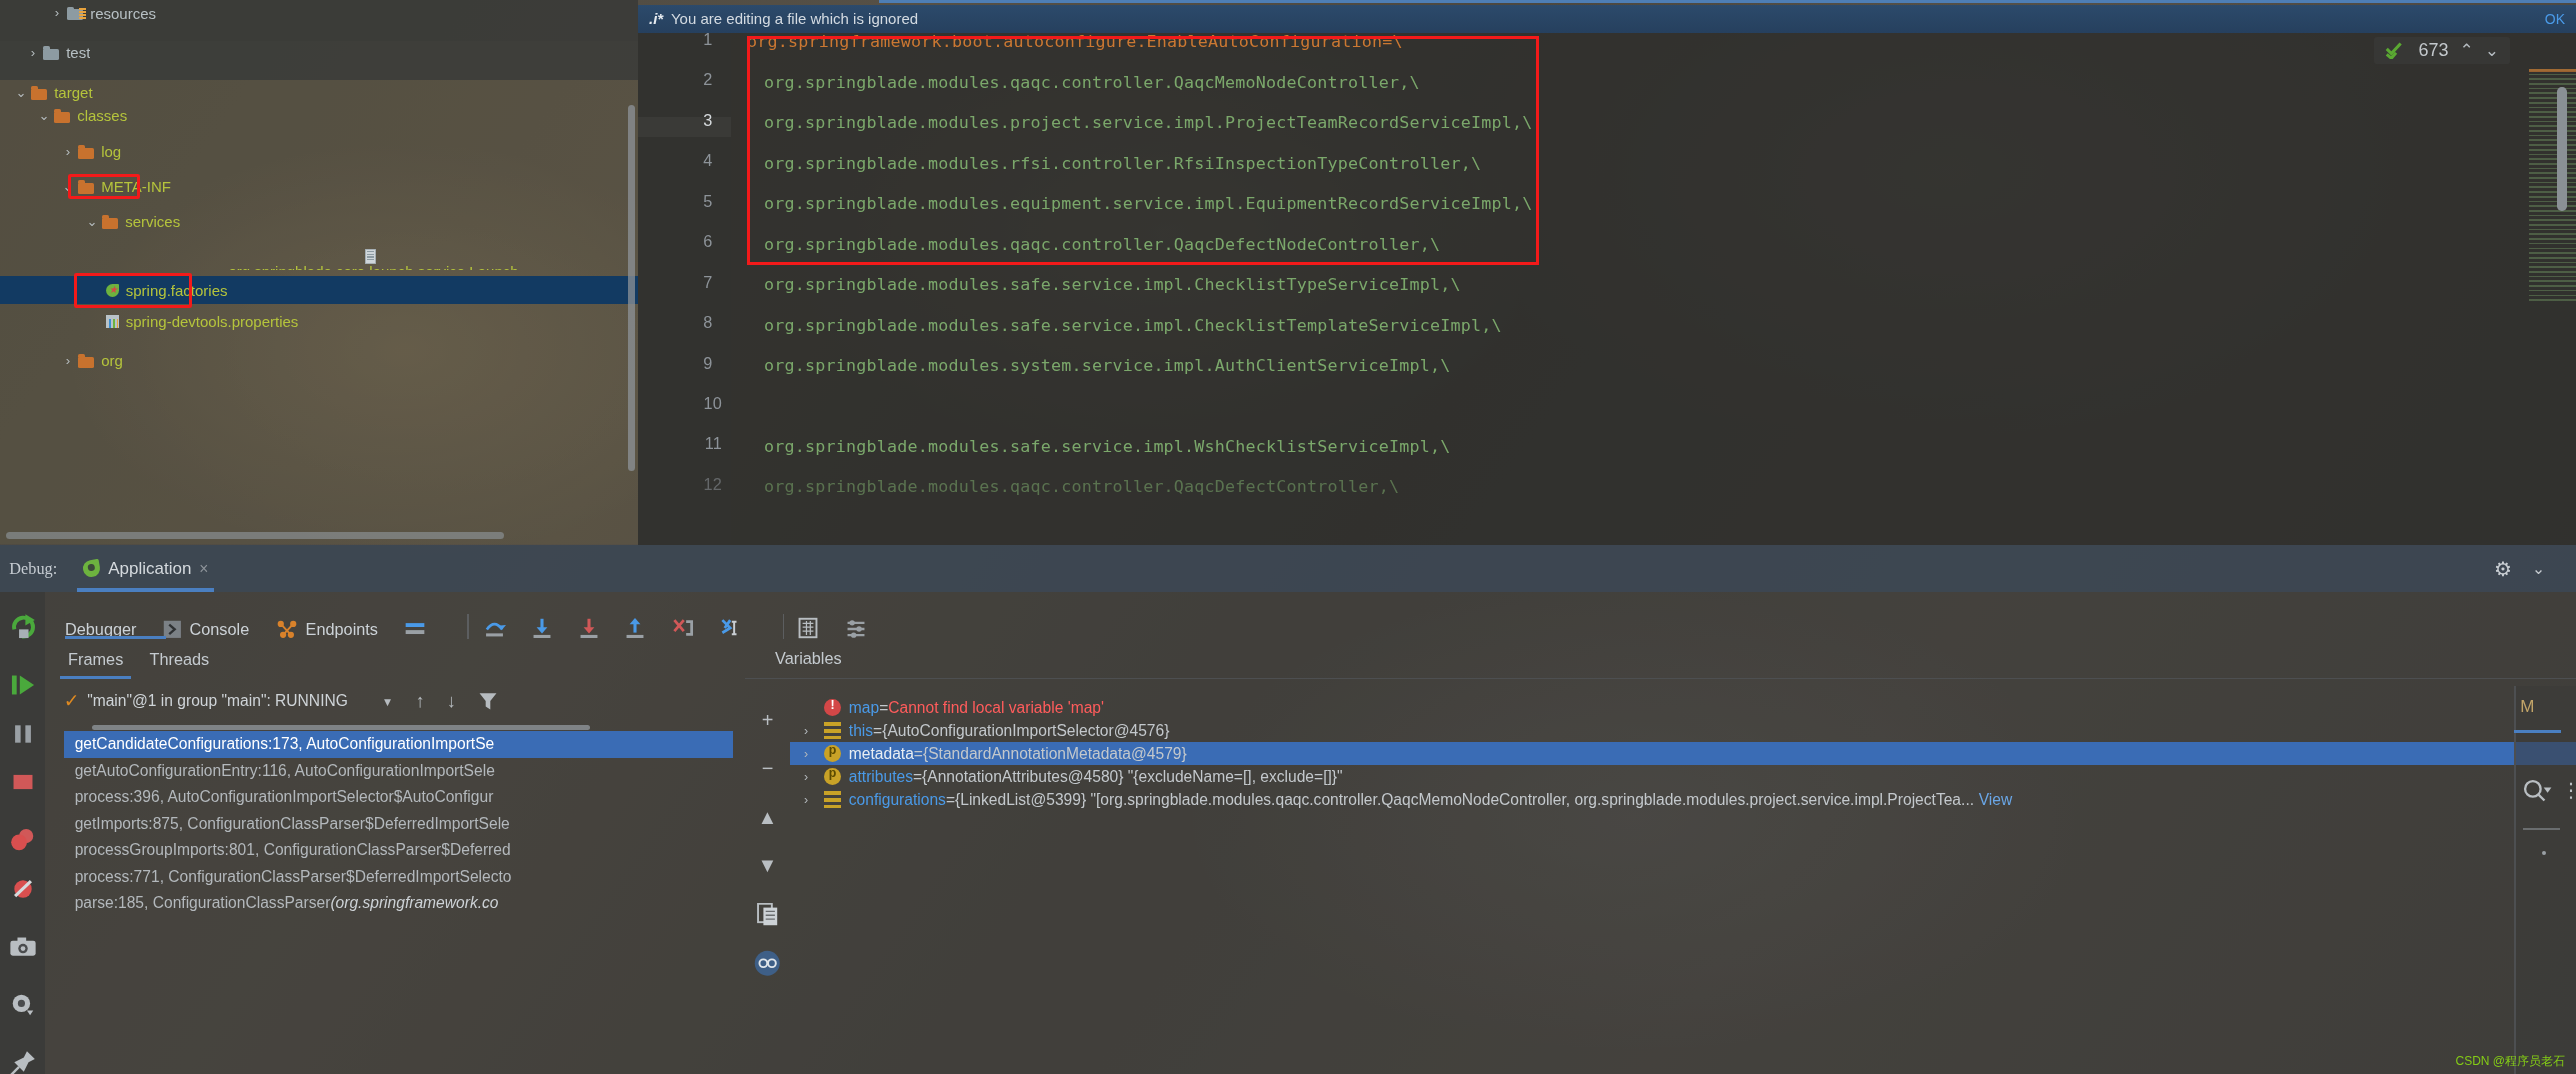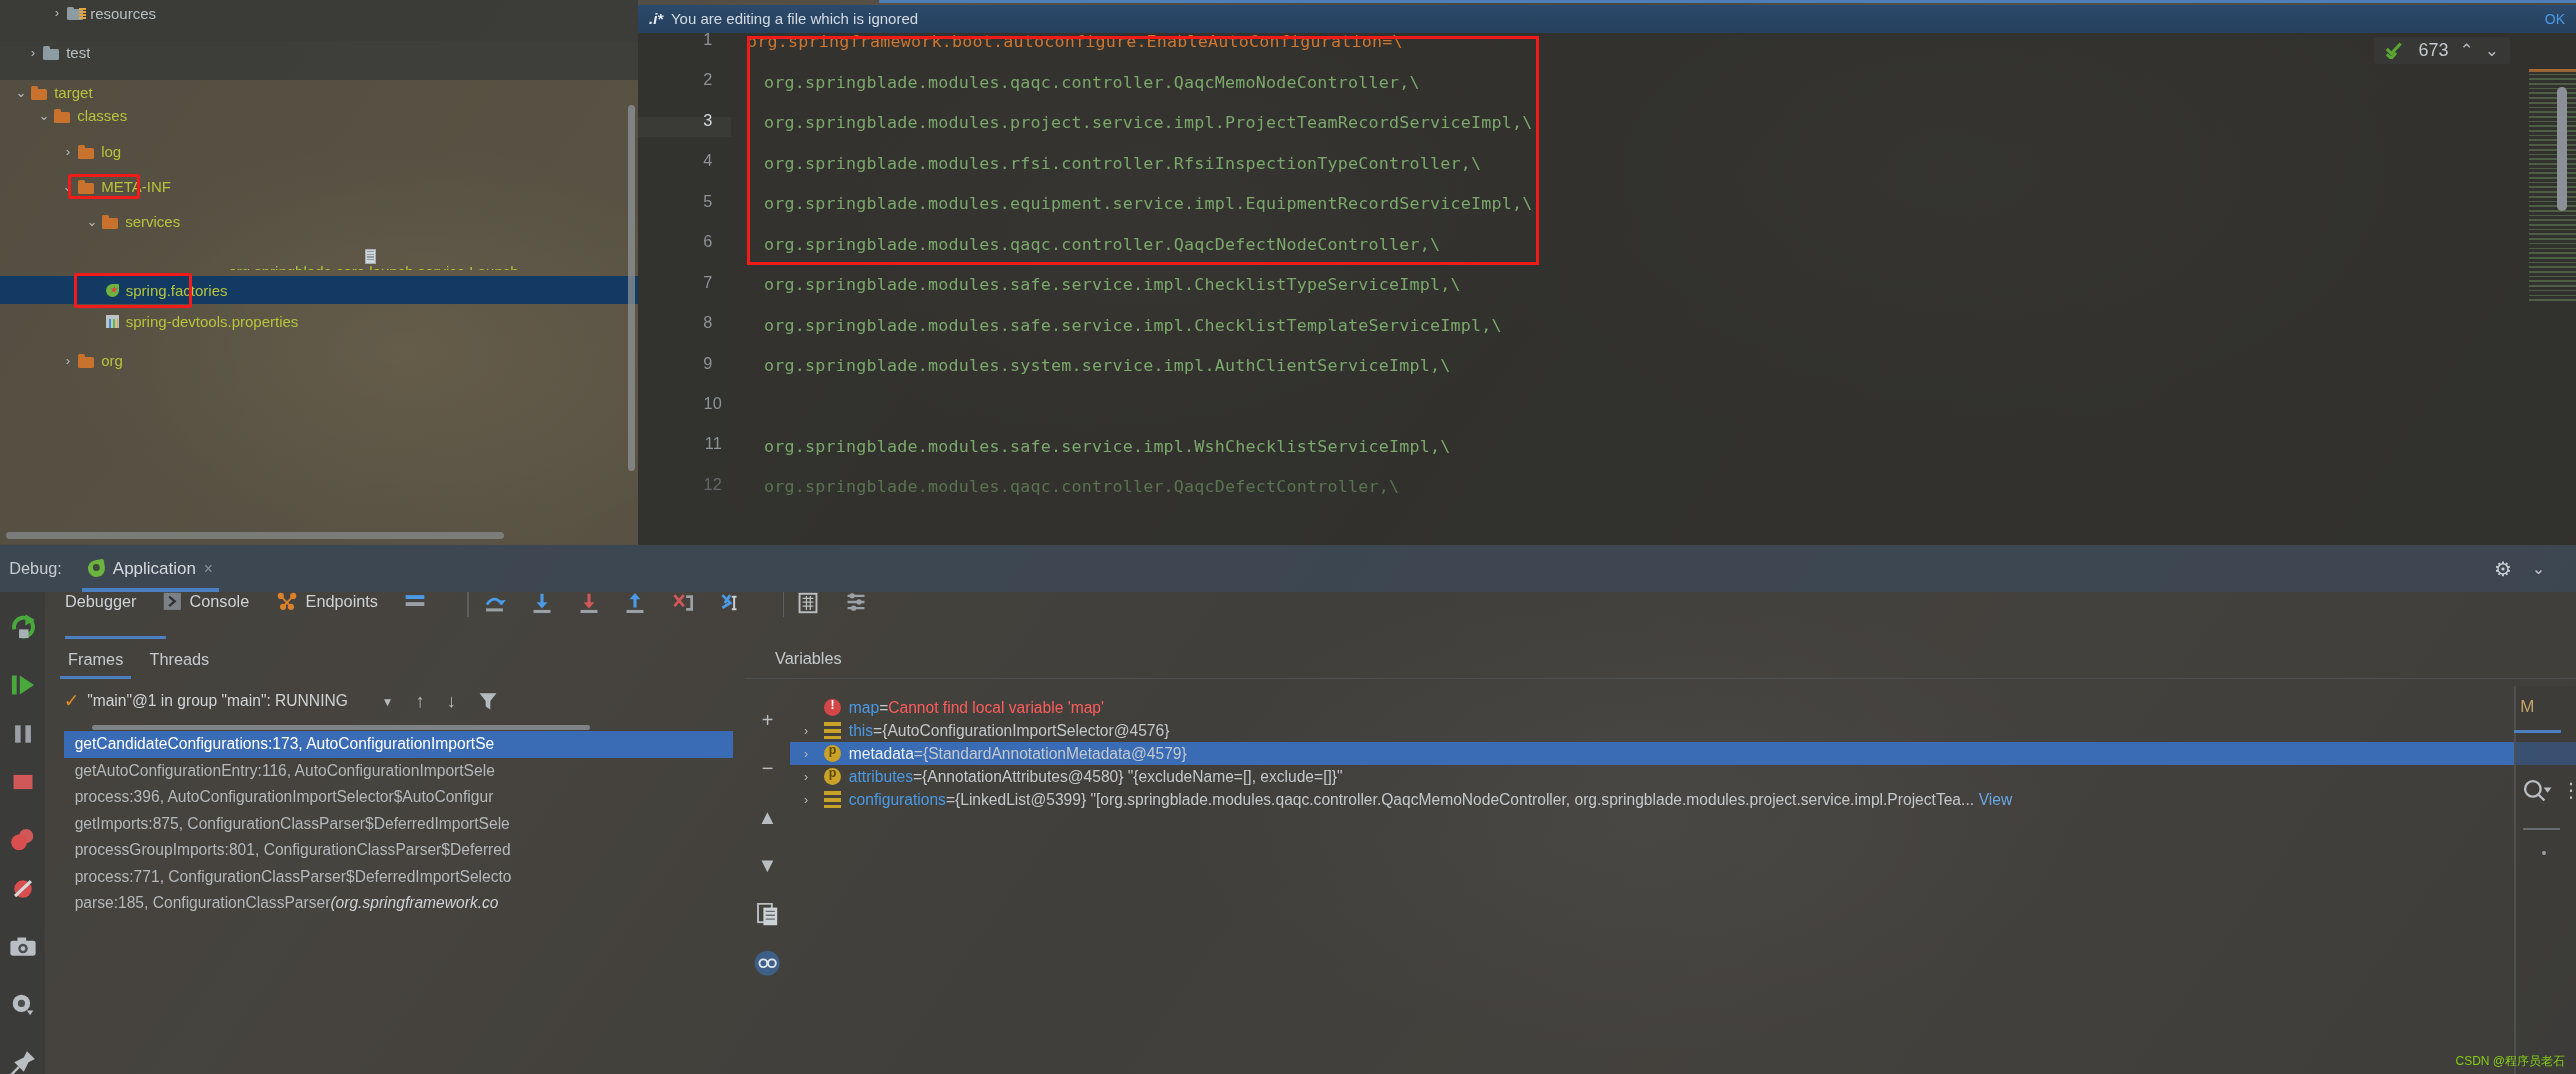--- a/index.html
+++ b/index.html
@@ -152,21 +152,21 @@
     background: repeating-linear-gradient(rgba(123,168,107,.45) 0 1.6px, transparent 1.6px 4.7px); opacity:.85;}
   .ed-minimap:before{content:"";position:absolute;left:0;top:0;width:100%;height:3.1px;background:rgba(204,120,50,.8);}
 
   
   #debug { position:absolute; left:0; top:545px; width:2576px; height:530px; }
   .dbg-header {
     position:absolute; left:0; top:0; width:2576px; height:47px;
     background: rgba(60,70,82,0.92);
     display:flex; align-items:center;
   }
-  .dbg-header .dh-label { margin-left:9.3px; color:#c6ccd2; font-size:16.3px; }
+  .dbg-header .dh-label { margin-left:9.3px; color:#c6ccd2; font-size:16.3px;font-family:Liberation Serif, serif; }
   .dbg-tab {
     position:relative; margin-left:20px; display:flex; align-items:center; gap:7.8px;
     height:47px; padding: 0 6.2px;
   }
   .dbg-tab .leaf { width:17px; height:17px; background:#6db33f;
     border-radius: 50% 10% 50% 50%; transform: rotate(-10deg); position:relative;}
   .dbg-tab .leaf:after{content:"";position:absolute;left:5.4px;top:3.9px;width:7px;height:7px;
     border-radius:50%;background:#3c4a3a;}
   .dbg-tab .tabname { color:#d5dade; font-size:17px; }
   .dbg-tab .tabx { color:#8d9399; font-size:15.6px; cursor:pointer; }
@@ -183,21 +183,21 @@
   }
   .rail-ic { width:30px; height:30px; margin:9.3px 0; position:relative; cursor:pointer; }
   .rail-sep { width:26.5px; height:1.6px; background:#5a5c5e; margin:4.7px 0; }
 
   .dbg-body {
     position:absolute; left:45px; top:47px; width:2531px; height:483px;
     background: rgba(58,58,56,0.55);
   }
   .dbg-toolbar {
     position:absolute; left:0; top:0; width:2531px; height:47px;
-    display:flex; align-items:flex-start; gap:0px; padding-left:20px;
+    display:flex; align-items:flex-end; gap:0px; padding-left:20px;
   }
   .tb-item { display:flex; align-items:center; gap:7.8px; margin-right:26.5px; cursor:pointer;
     color:#ccd2d7; font-size:16.3px; }
   .tb-sep { width:1.6px; height:25px; background:#5c5e60; margin:0 14px; }
   .tb-under { position:absolute; left:20px; bottom:0; width:101px; height:3.1px; background:#4a7fc1; }
 
   .panel-split { position:absolute; left:0; top:47px; width:2531px; height:436px; }
   .left-panel { position:absolute; left:0; top:0; width:280px; height:436px; }
   .frames-tabs { position:absolute; left:0; top:0; width:700px; height:40px; display:flex; align-items:center; }
   .ftab { color:#c5cbd0; font-size:16.3px; margin-left:20px; cursor:pointer; position:relative; height:40px;

